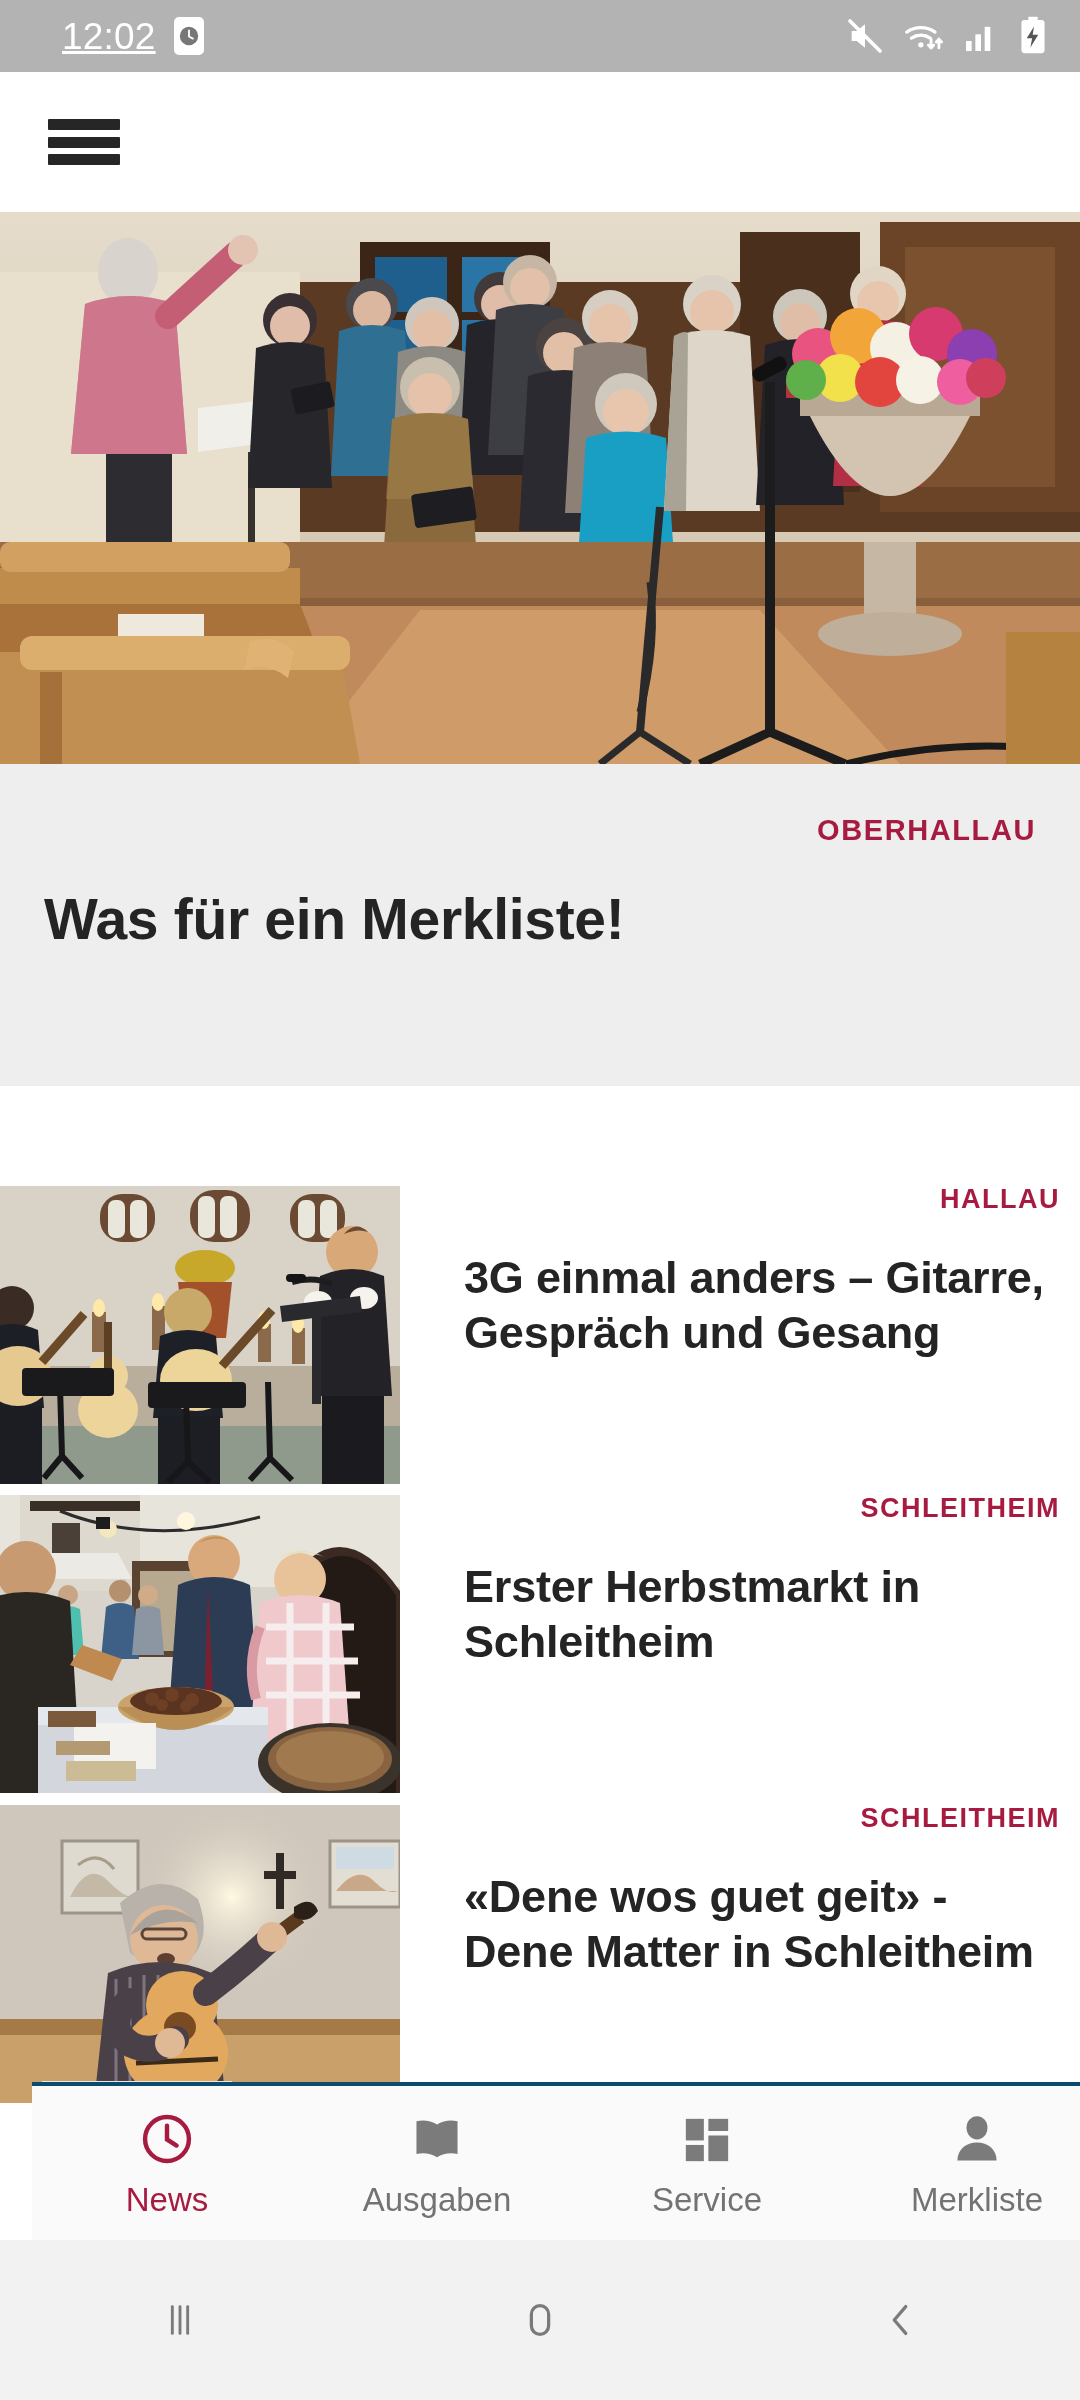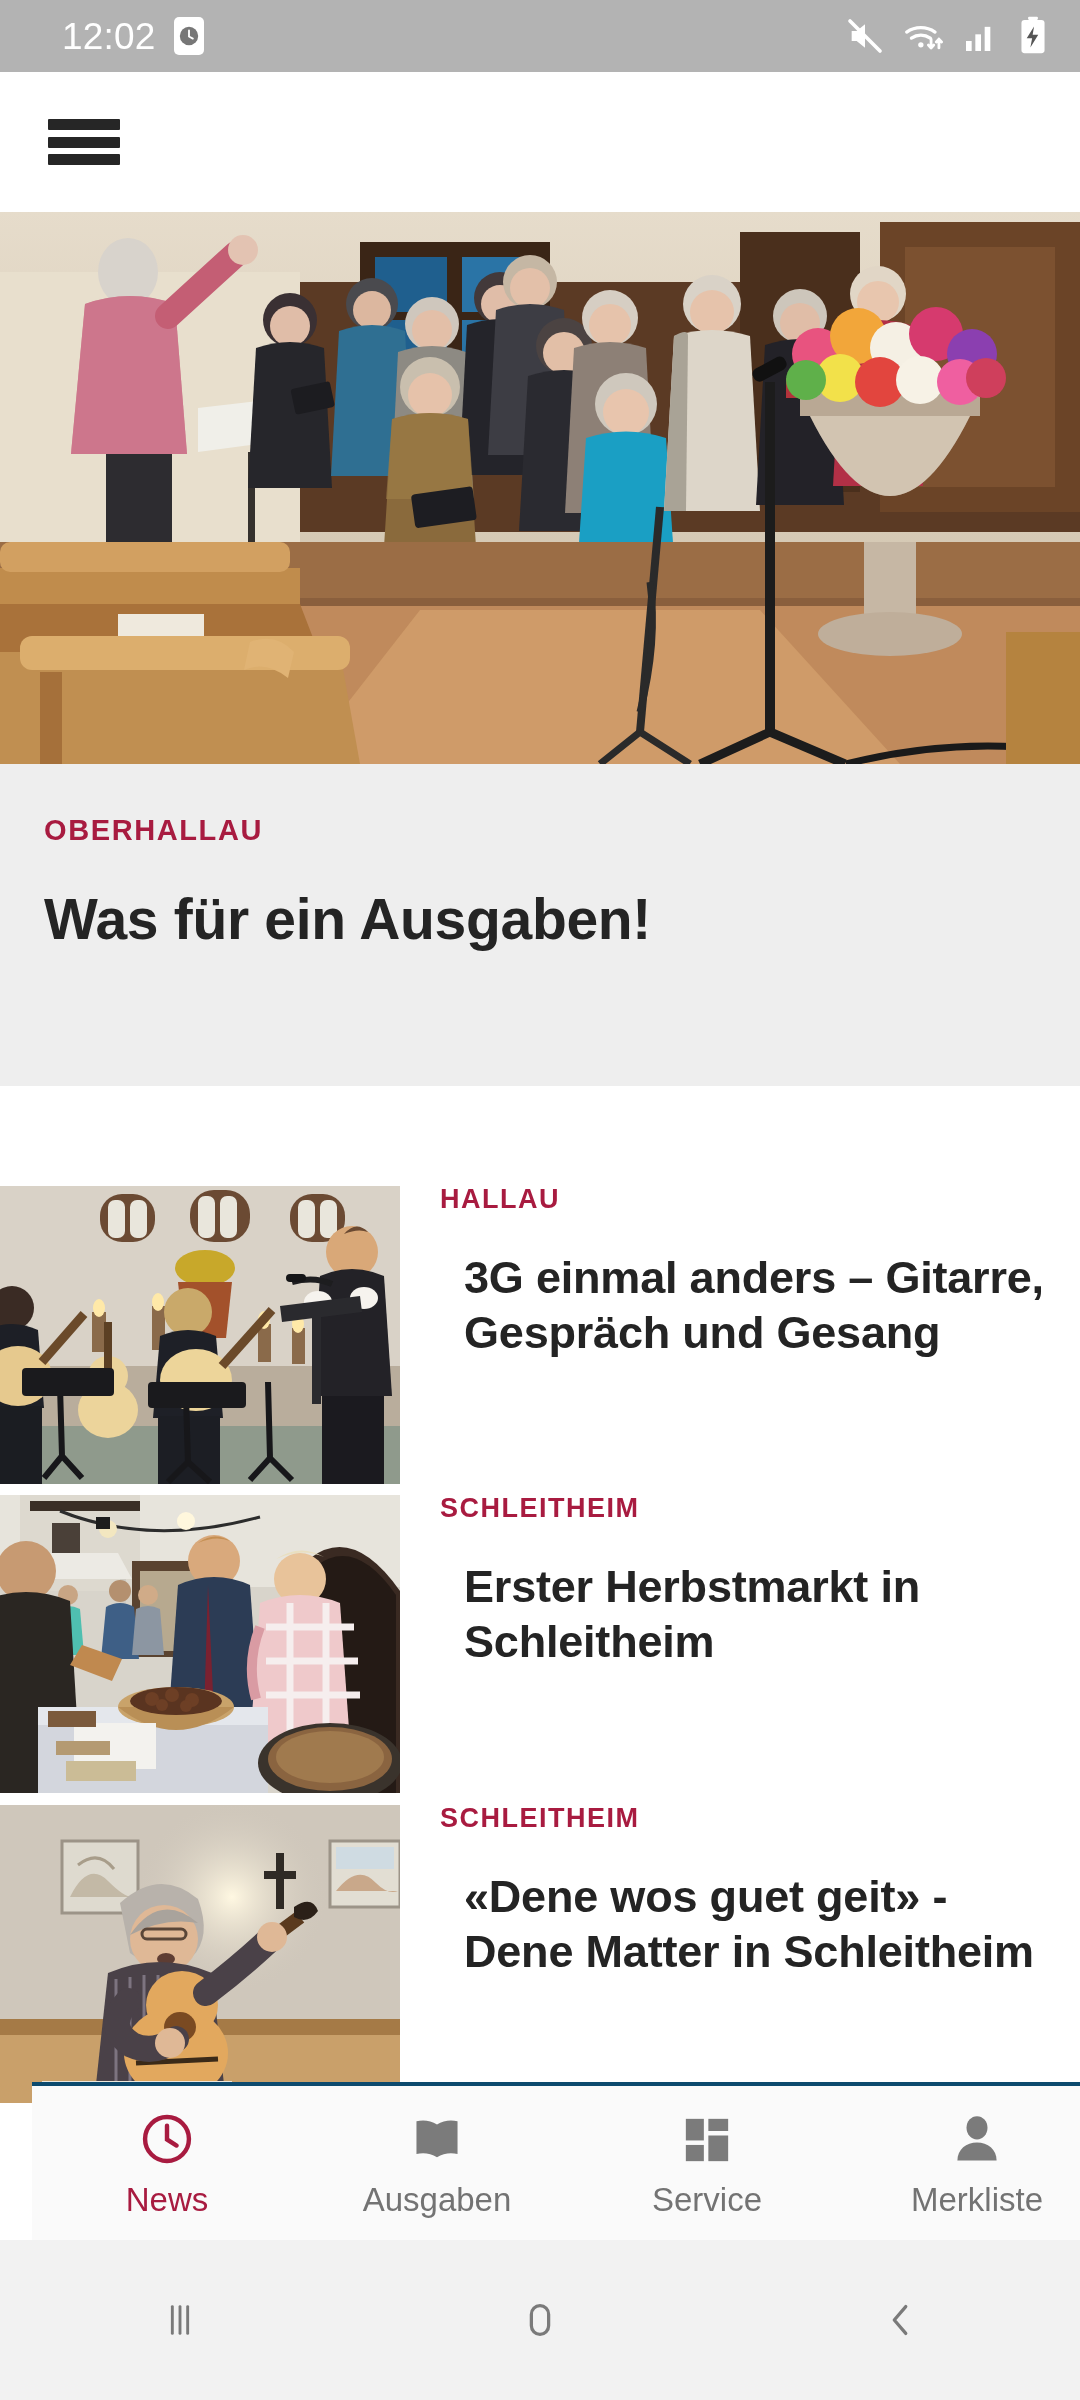--- a/index.html
+++ b/index.html
@@ -10,21 +10,21 @@
     overflow:hidden;
   }
   .phone { position:relative; width:1080px; height:2400px; background:#fff; }
 
   
   .statusbar{
     position:absolute; left:0; top:0; width:1080px; height:72px;
     background:#b3b3b3; display:flex; align-items:center;
     padding:0 30px 0 62px; color:#ffffff;
   }
-  .status-clock{ font-size:37px; letter-spacing:.2px; font-weight:400; line-height:1; }
+  .status-clock{ font-size:37px; letter-spacing:.2px; font-weight:400; line-height:1;text-decoration:underline; }
   .status-alarm{
     margin-left:18px; width:30px; height:38px; background:#ffffff; border-radius:5px;
     display:flex; align-items:center; justify-content:center;
   }
   .status-alarm svg{ display:block; }
   .status-right{ margin-left:auto; display:flex; align-items:center; gap:17px; }
   .sicon{ display:block; }
 
   
   .appbar{
@@ -42,21 +42,21 @@
   }
   .hero-canvas{ position:absolute; inset:0; }
 
   
   .feature{
     position:absolute; left:0; top:764px; width:1080px; height:322px;
     background:#eeeeee; padding:52px 44px 0 44px;
   }
   .kicker{
     color:#a81b40; font-size:29px; font-weight:700; letter-spacing:1.6px;
-    line-height:1; text-transform:uppercase;
+    line-height:1; text-transform:uppercase;text-align:right;
   }
   .feature-title{
     margin-top:43px; color:#242424; font-size:57px; font-weight:700;
     line-height:1.12; letter-spacing:-.3px;
   }
 
   
   .list{ position:absolute; left:0; top:1086px; width:1080px; }
   .row{ display:flex; align-items:flex-start; height:310px; padding-top:99px; }
   .row:nth-child(1){ padding-top:100px; }
@@ -293,21 +293,21 @@
         <rect x="40" y="460" width="22" height="92" fill="#a5703a"></rect>
         <path d="M250 430 q26 -10 44 10 l-6 26 q-22 -18 -44 -8z" fill="#e0b374"></path>
         <rect x="118" y="402" width="86" height="22" fill="#efe9dd"></rect>
       </g>
       <rect x="1006" y="420" width="74" height="132" fill="#b5833f"></rect>
     </svg>
   </div>
 
   <div class="feature">
     <div class="kicker">OBERHALLAU</div>
-    <div class="feature-title">Was für ein Ausgaben!</div>
+    <div class="feature-title">Was für ein Merkliste!</div>
   </div>
 
   <div class="list">
 
     <div class="row">
       <div class="thumb">
         <svg class="thumb-canvas" viewBox="0 0 400 298" preserveAspectRatio="xMidYMid slice">
           <rect width="400" height="298" fill="#d9d2c7"></rect>
           <rect x="0" y="180" width="400" height="118" fill="#b9ad9c"></rect>
           <rect x="0" y="240" width="400" height="58" fill="#8f9a8c"></rect>

